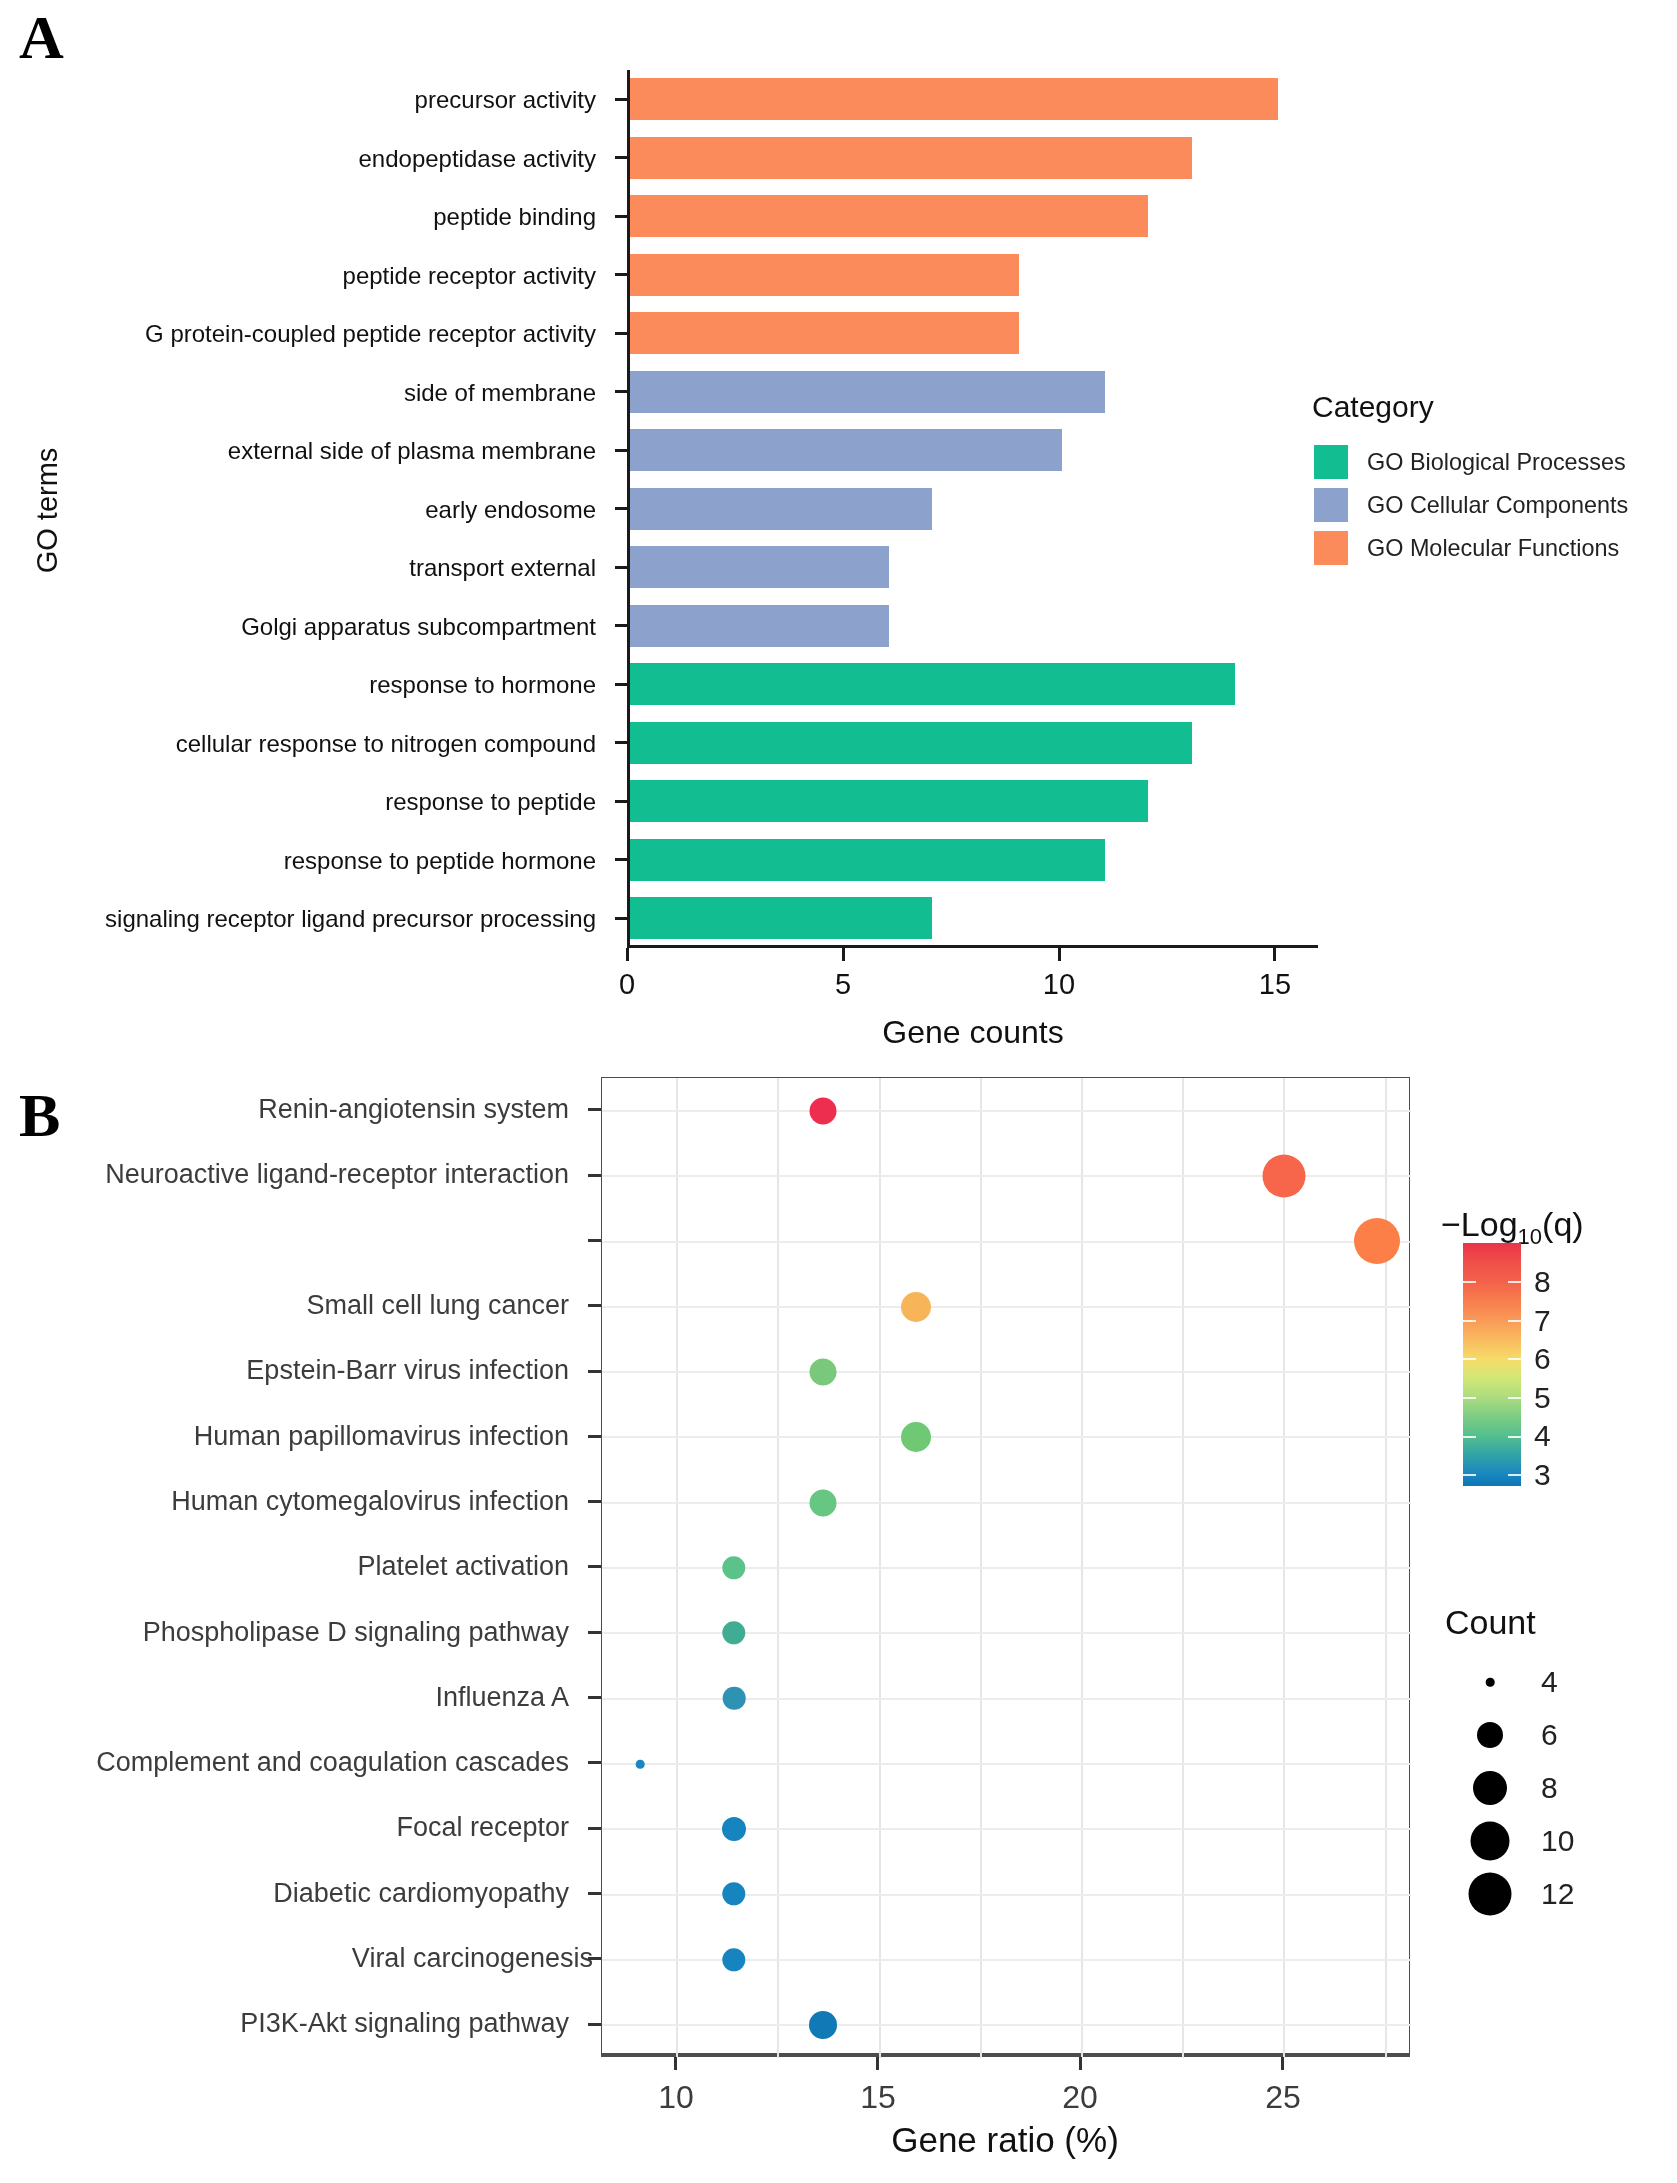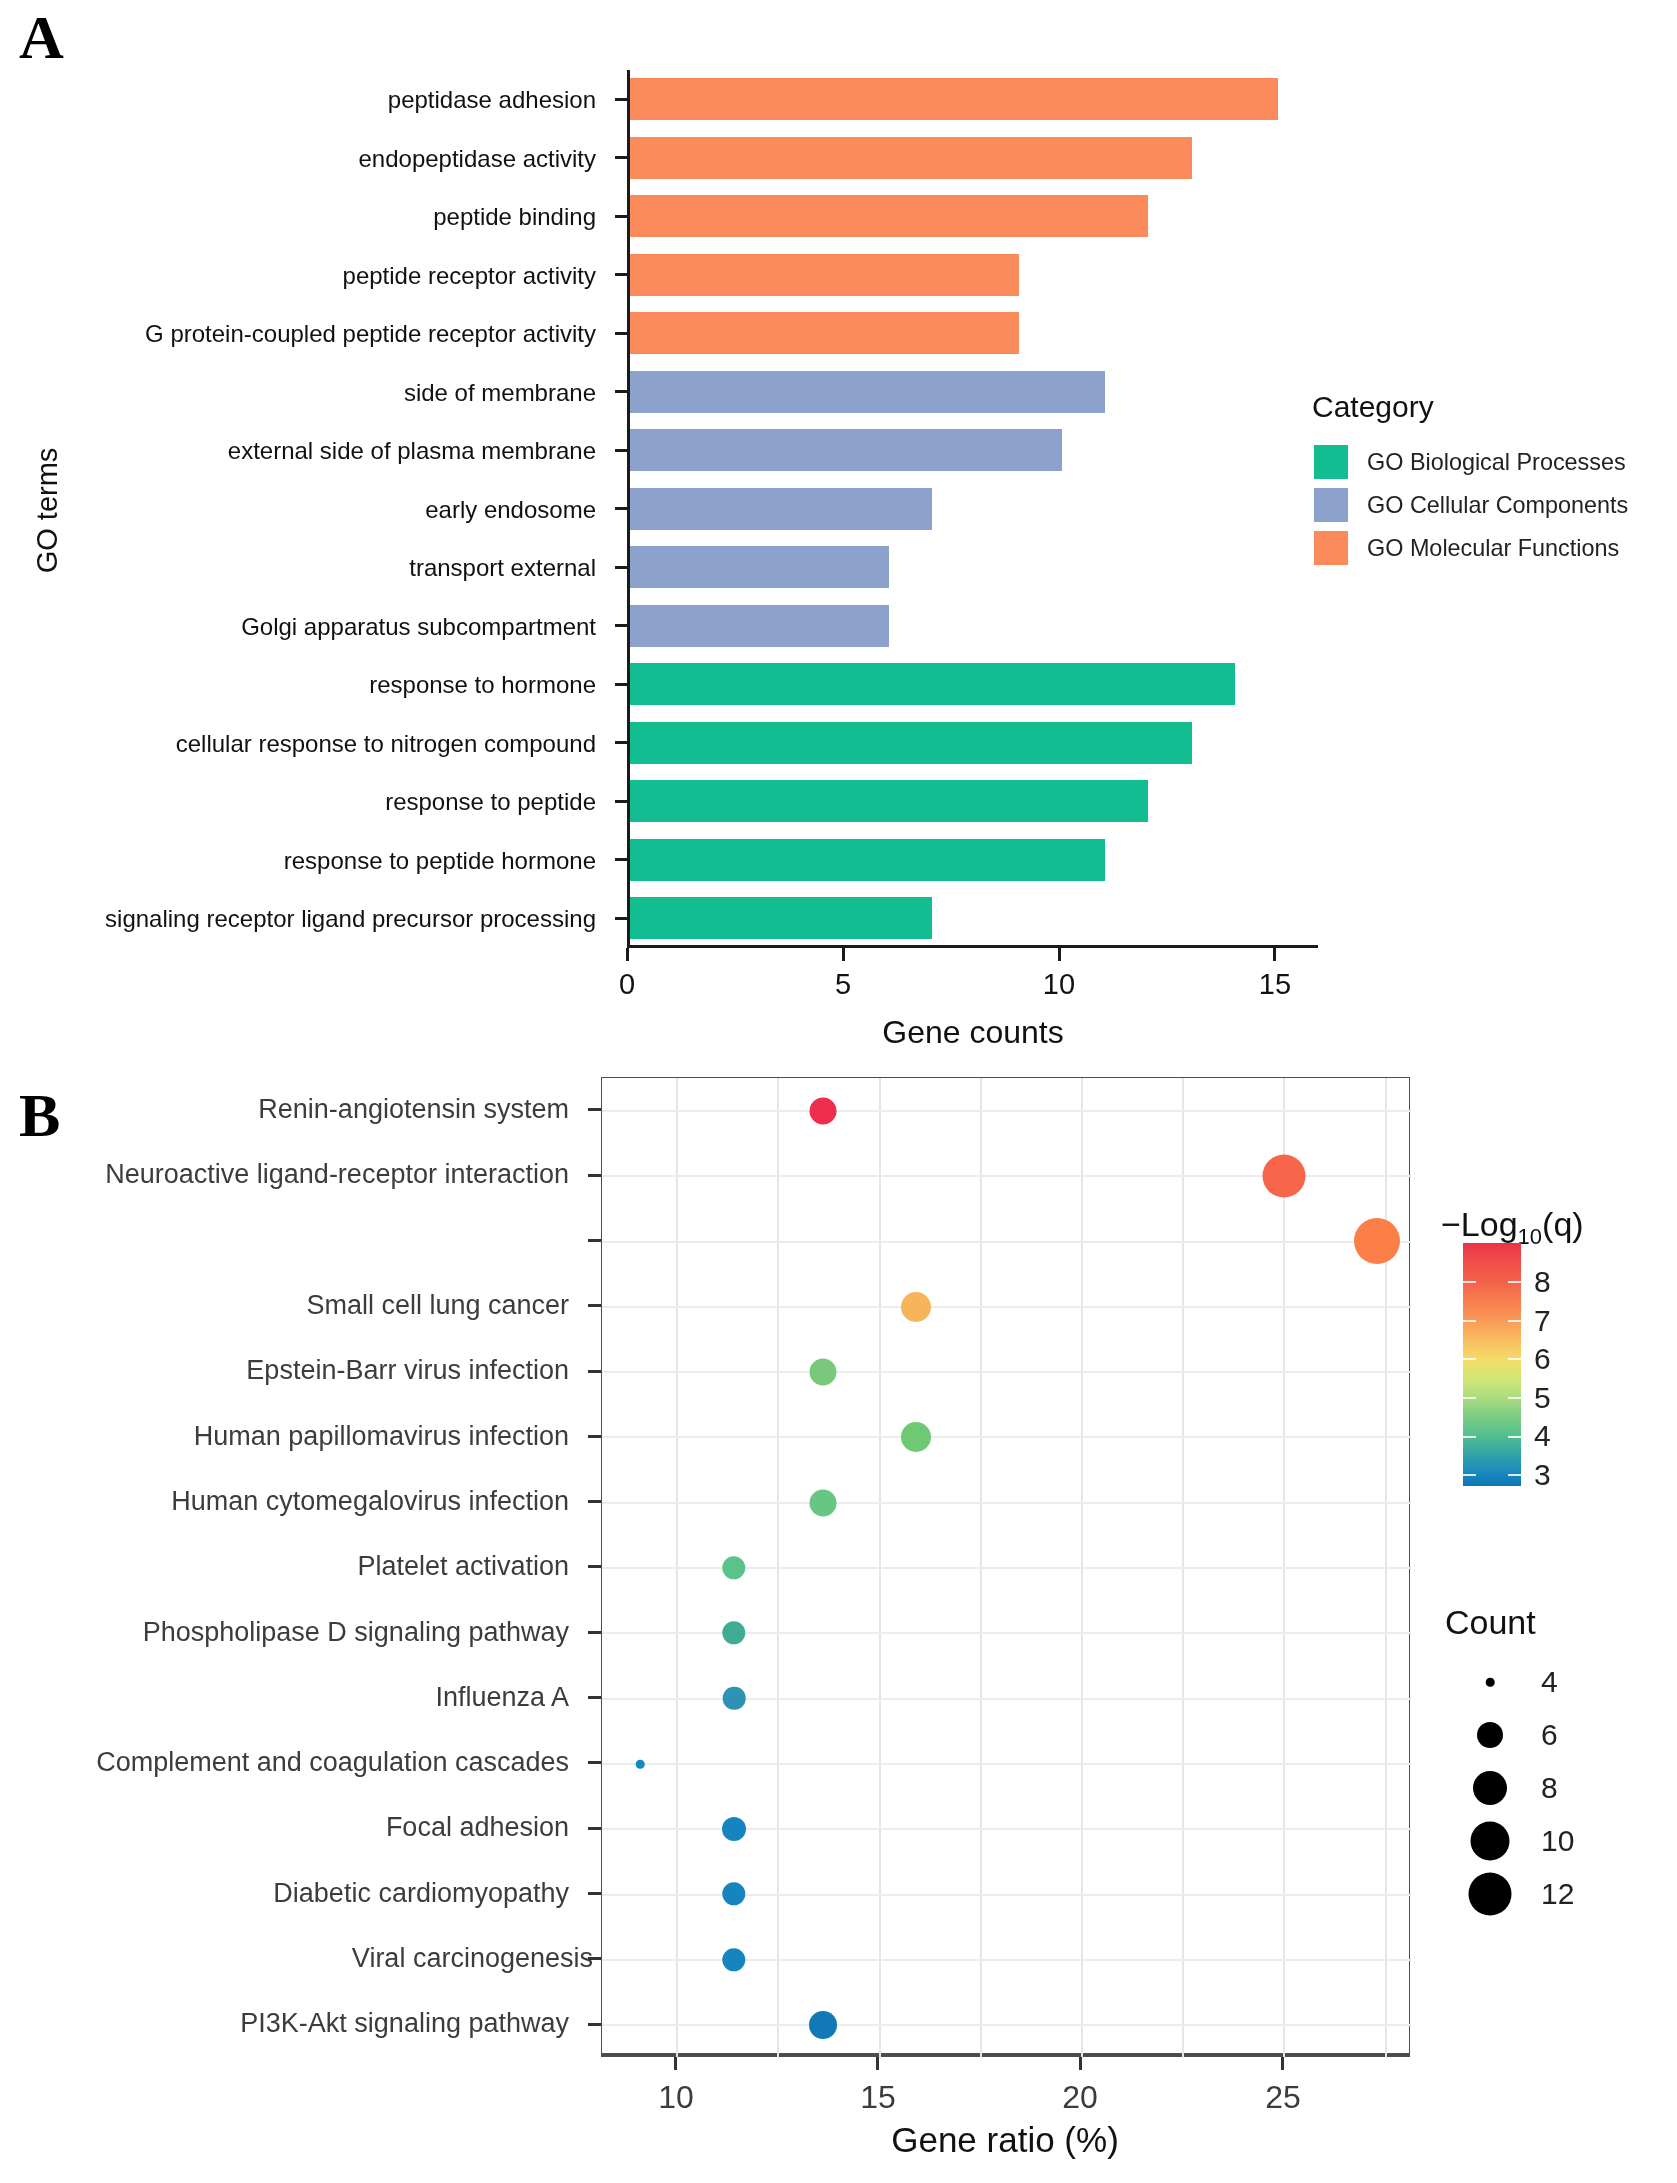--- a/index.html
+++ b/index.html
@@ -55,21 +55,21 @@
       <div class="bar" title="transport vesicle: 6" style="top: 476px; height: 42px; width: 259px; background: rgb(140, 161, 203);"></div>
       <div class="bar" title="Golgi apparatus subcompartment: 6" style="top: 535px; height: 42px; width: 259px; background: rgb(140, 161, 203);"></div>
       <div class="bar" title="response to hormone: 14" style="top: 593px; height: 42px; width: 605px; background: rgb(18, 189, 145);"></div>
       <div class="bar" title="cellular response to nitrogen compound: 13" style="top: 652px; height: 42px; width: 562px; background: rgb(18, 189, 145);"></div>
       <div class="bar" title="response to peptide: 12" style="top: 710px; height: 42px; width: 518px; background: rgb(18, 189, 145);"></div>
       <div class="bar" title="response to peptide hormone: 11" style="top: 769px; height: 42px; width: 475px; background: rgb(18, 189, 145);"></div>
       <div class="bar" title="signaling receptor ligand precursor processing: 7" style="top: 827px; height: 42px; width: 302px; background: rgb(18, 189, 145);"></div>
     </div>
 
   <div class="abs" id="plotA-ylabels" style="left:0;top:70px;width:612px;height:878px;">
-      <div class="ylabelA" style="top: 0px; height: 59px; left: 0px; width: 596px;">peptidase adhesion</div>
+      <div class="ylabelA" style="top: 0px; height: 59px; left: 0px; width: 596px;">precursor activity</div>
       <div class="ylabelA" style="top: 59px; height: 59px; left: 0px; width: 596px;">endopeptidase activity</div>
       <div class="ylabelA" style="top: 117px; height: 59px; left: 0px; width: 596px;">peptide binding</div>
       <div class="ylabelA" style="top: 176px; height: 59px; left: 0px; width: 596px;">peptide receptor activity</div>
       <div class="ylabelA" style="top: 234px; height: 59px; left: 0px; width: 596px;">G protein-coupled peptide receptor activity</div>
       <div class="ylabelA" style="top: 293px; height: 59px; left: 0px; width: 596px;">side of membrane</div>
       <div class="ylabelA" style="top: 351px; height: 59px; left: 0px; width: 596px;">external side of plasma membrane</div>
       <div class="ylabelA" style="top: 410px; height: 59px; left: 0px; width: 596px;">early endosome</div>
       <div class="ylabelA" style="top: 468px; height: 59px; left: 0px; width: 596px;">transport external</div>
       <div class="ylabelA" style="top: 527px; height: 59px; left: 0px; width: 596px;">Golgi apparatus subcompartment</div>
       <div class="ylabelA" style="top: 585px; height: 59px; left: 0px; width: 596px;">response to hormone</div>
@@ -166,21 +166,21 @@
       <div class="ylabelB" style="top: 0px; height: 65px; left: 0px; width: 569px;">Renin-angiotensin system</div>
       <div class="ylabelB" style="top: 65px; height: 65px; left: 0px; width: 569px;">Neuroactive ligand-receptor interaction</div>
       <div class="ylabelB" style="top: 196px; height: 65px; left: 0px; width: 569px;">Small cell lung cancer</div>
       <div class="ylabelB" style="top: 261px; height: 65px; left: 0px; width: 569px;">Epstein-Barr virus infection</div>
       <div class="ylabelB" style="top: 327px; height: 65px; left: 0px; width: 569px;">Human papillomavirus infection</div>
       <div class="ylabelB" style="top: 392px; height: 65px; left: 0px; width: 569px;">Human cytomegalovirus infection</div>
       <div class="ylabelB" style="top: 457px; height: 65px; left: 0px; width: 569px;">Platelet activation</div>
       <div class="ylabelB" style="top: 523px; height: 65px; left: 0px; width: 569px;">Phospholipase D signaling pathway</div>
       <div class="ylabelB" style="top: 588px; height: 65px; left: 0px; width: 569px;">Influenza A</div>
       <div class="ylabelB" style="top: 653px; height: 65px; left: 0px; width: 569px;">Complement and coagulation cascades</div>
-      <div class="ylabelB" style="top: 718px; height: 65px; left: 0px; width: 569px;">Focal adhesion</div>
+      <div class="ylabelB" style="top: 718px; height: 65px; left: 0px; width: 569px;">Focal receptor</div>
       <div class="ylabelB" style="top: 784px; height: 65px; left: 0px; width: 569px;">Diabetic cardiomyopathy</div>
       <div class="ylabelB" style="top: 849px; height: 65px; left: 0px; width: 569px; padding-left: 24px;">Viral carcinogenesis</div>
       <div class="ylabelB" style="top: 914px; height: 65px; left: 0px; width: 569px;">PI3K-Akt signaling pathway</div>
     </div>
 
   <div class="abs" id="plotB-decor" style="left:0;top:0;width:1677px;height:2183px;pointer-events:none;">
       <div class="tickB" style="left: 588px; top: 1108px; width: 12.5px; height: 3.1px;"></div>
       <div class="tickB" style="left: 588px; top: 1174px; width: 12.5px; height: 3.1px;"></div>
       <div class="tickB" style="left: 588px; top: 1239px; width: 12.5px; height: 3.1px;"></div>
       <div class="tickB" style="left: 588px; top: 1304px; width: 12.5px; height: 3.1px;"></div>

